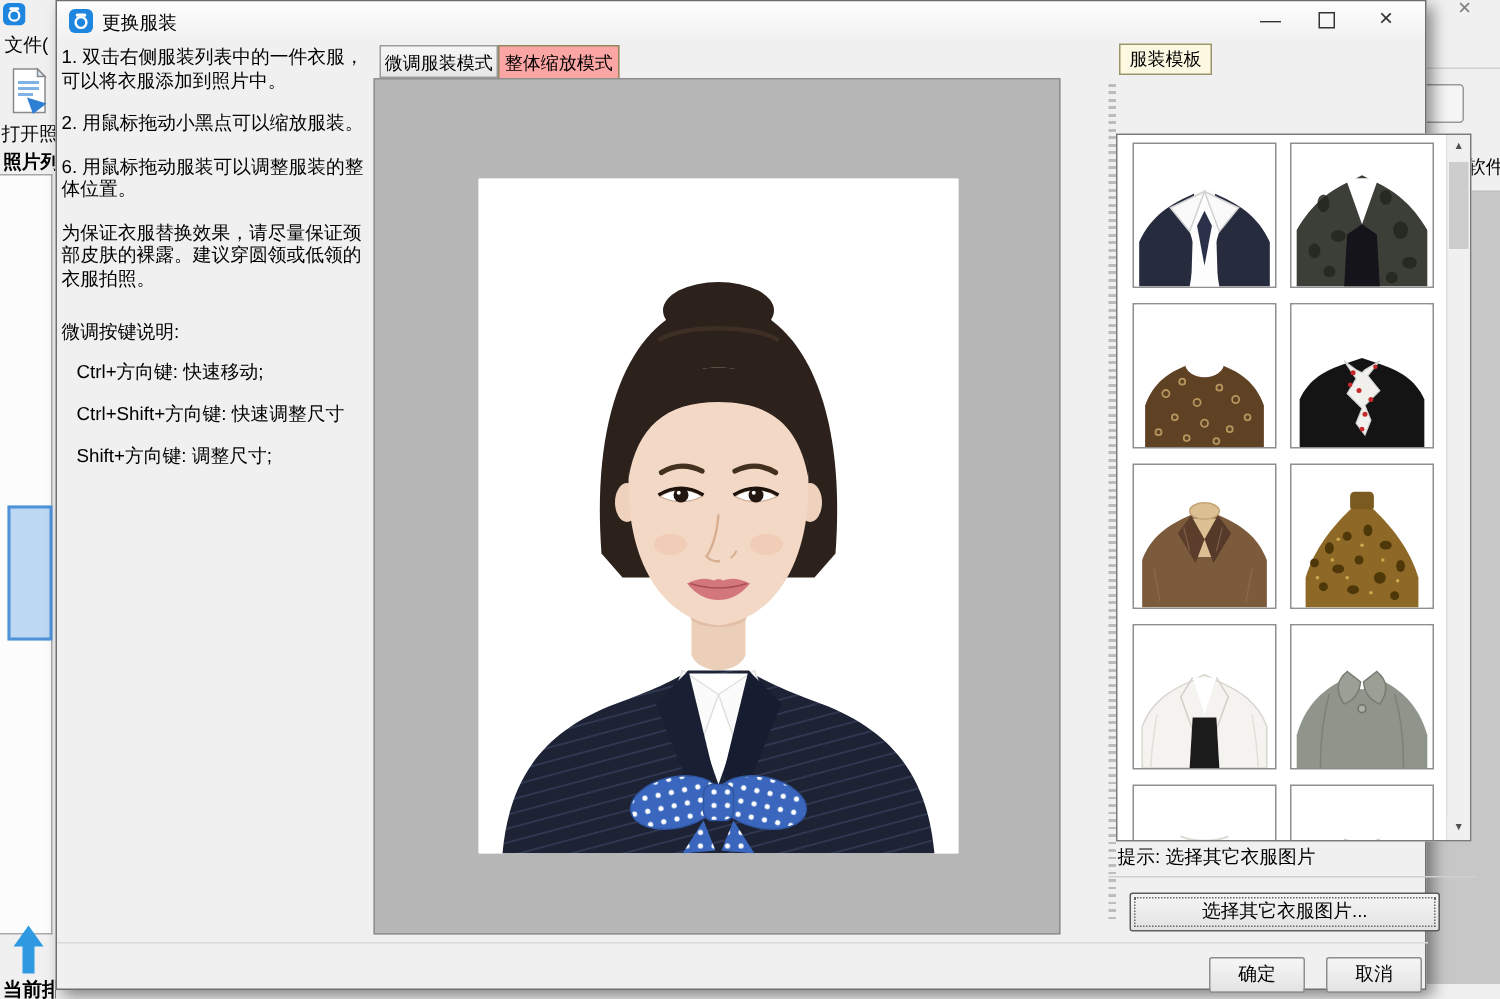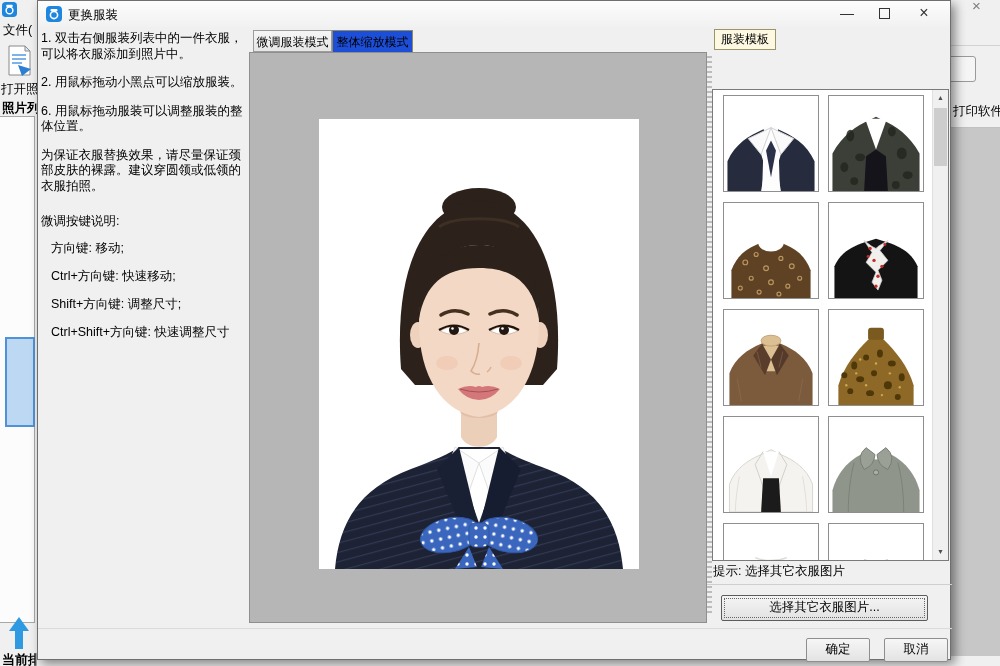--- a/index.html
+++ b/index.html
@@ -43,27 +43,27 @@
   .ins-h{margin:0 0 13px 0;}
   .ins-p{margin:0 0 13px 0;}
   .ins-note{margin:4px 0 20px 0;}
   .ins-keys-h{margin:0 0 11px 0;}
   .ins-key{margin:0 0 12.5px 0;padding-left:10px;white-space:nowrap;}
 
   
   .tab{position:absolute;top:29px;height:22px;line-height:22px;text-align:center;font-size:12px;
        border:1px solid #9c9c9c;box-sizing:border-box;background:linear-gradient(#f6f6f6,#e6e6e6);}
   #tab-fine{left:215px;width:79px;}
-  #tab-zoom{left:294px;width:81px;height:23px;background:#1d4ed8;border-color:#8f8a5f;}
+  #tab-zoom{left:294px;width:81px;height:23px;background:#fca5a5;border-color:#8f8a5f;}
   #canvas{position:absolute;left:211px;top:51px;width:458px;height:571px;background:#b6b6b6;border:1px solid #8f8f8f;box-sizing:border-box;}
   #photo{position:absolute;left:69px;top:66px;width:320px;height:450px;background:#fff;}
   #photo svg{display:block;width:320px;height:450px;}
 
   
-  #right-panel{position:absolute;left:669px;top:26px;width:245px;height:601px;}
+  #right-panel{position:absolute;left:701px;top:26px;width:245px;height:601px;}
   .splitter{position:absolute;left:0;top:26px;width:5px;height:560px;
             background:repeating-linear-gradient(#f0f0f0 0 3px,#9a9a9a 3px 5px);opacity:.6;}
   .rp-label{position:absolute;left:7px;top:2px;height:19px;line-height:18px;padding:0 6px;font-size:12px;
             background:#fdf8e1;border:1px solid #9a956a;}
   .rp-select{position:absolute;left:5px;top:27px;width:237px;height:30px;background:#fff;border:1px solid #767676;
              box-sizing:border-box;line-height:28px;padding-left:8px;font-size:15px;}
   .rp-select .arrow{position:absolute;right:7px;top:0;font-size:8px;color:#444;}
   .rp-list{position:absolute;left:5px;top:62px;width:237px;height:472px;background:#fff;border:1px solid #7a7a7a;
            box-sizing:border-box;overflow:hidden;}
   .cell{position:absolute;width:96px;height:97px;border:1px solid #8f8f8f;background:#fff;box-sizing:border-box;}
@@ -143,24 +143,23 @@
       <div class="win-btn" id="btn-max"><span class="max-box"></span></div>
       <div class="win-btn" id="btn-close">×</div>
     </div>
 
     <div id="ins-panel">
       <p class="ins-p">1. 双击右侧服装列表中的一件衣服，可以将衣服添加到照片中。</p>
       <p class="ins-p">2. 用鼠标拖动小黑点可以缩放服装。</p>
       <p class="ins-p">6. 用鼠标拖动服装可以调整服装的整体位置。</p>
       <p class="ins-note">为保证衣服替换效果，请尽量保证颈部皮肤的裸露。建议穿圆领或低领的衣服拍照。</p>
       <p class="ins-keys-h">微调按键说明:</p>
-      <p class="ins-key">方向键: 移动;</p>
       <p class="ins-key">Ctrl+方向键: 快速移动;</p>
+      <p class="ins-key">Ctrl+Shift+方向键: 快速调整尺寸</p>
       <p class="ins-key">Shift+方向键: 调整尺寸;</p>
-      <p class="ins-key">Ctrl+Shift+方向键: 快速调整尺寸</p>
     </div>
 
     <div class="tab" id="tab-fine">微调服装模式</div>
     <div class="tab" id="tab-zoom">整体缩放模式</div>
 
     <div id="canvas">
       <div id="photo" title="年轻女士证件照：深蓝色细条纹西装、白衬衫、蓝色波点蝴蝶结，白色背景">
         <svg viewBox="0 0 320 450">
           <defs>
             <pattern id="pin" width="9" height="9" patternUnits="userSpaceOnUse" patternTransform="rotate(75)">

